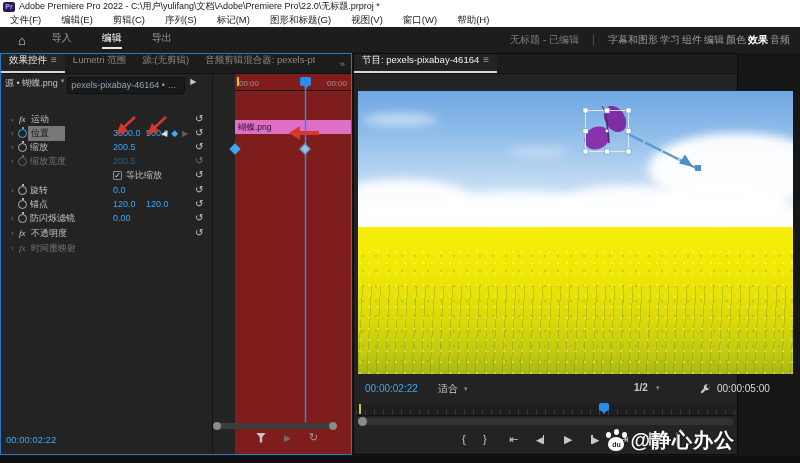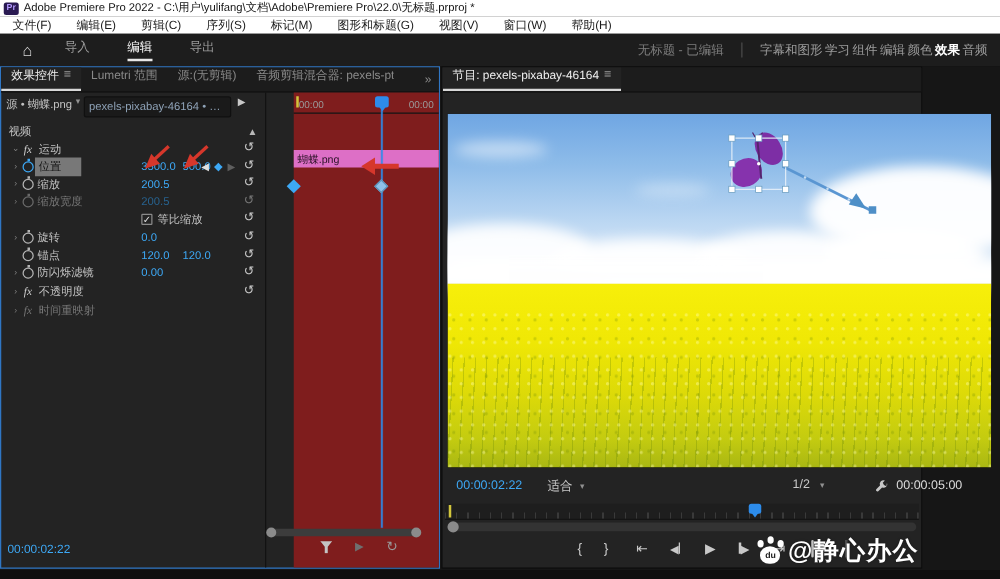--- a/index.html
+++ b/index.html
@@ -106,21 +106,21 @@
     background:repeating-linear-gradient(93deg, transparent 0 4px, rgba(96,130,6,.5) 4px 5px, transparent 5px 9px); }
   .speckle { position:absolute; left:0; right:0; top:15%; bottom:0; opacity:.5;
     background-image:radial-gradient(circle at 2px 3px, rgba(255,255,180,.8) 1px, transparent 1.6px),
                      radial-gradient(circle at 5px 7px, rgba(110,140,10,.55) 1px, transparent 1.6px);
     background-size:9px 11px, 13px 15px; }
   .scene { position:absolute; left:0; top:0; }
 
   .mon-ctl { position:absolute; left:0; right:0; top:325px; height:20px; font-size:10px; color:#c8c8c8; }
   .mon-tc { position:absolute; left:11px; top:4px; color:#3da8f5; }
   .fit-dd { position:absolute; left:84px; top:3px; display:flex; gap:6px; align-items:center; }
-  .zoom-dd { position:absolute; left:280px; top:3px; display:flex; gap:8px; align-items:center; }
+  .zoom-dd { position:absolute; left:280px; top:3px; display:flex; gap:8px; align-items:center;font-weight:bold; }
   .wrench { position:absolute; left:345px; top:4px; }
   .mon-dur { position:absolute; left:363px; top:4px; color:#dcdcdc; }
 
   .mon-ruler { position:absolute; left:2px; right:2px; top:349px; height:13px; background:#1e1e1e;
     border-bottom:1px solid #141414;
     background-image:repeating-linear-gradient(90deg,#3a3a3a 0 1px,transparent 1px 9px); background-position:0 bottom; background-size:100% 5px; background-repeat:repeat-x; }
   .mr-tick { position:absolute; left:3px; top:1px; width:2px; height:10px; background:#d2c63c; }
   .mr-ph { position:absolute; left:243px; top:0px; width:10px; height:8px; background:#2d8ceb; border-radius:2px; }
   .mr-ph::after { content:""; position:absolute; left:2px; top:7px; border:3px solid transparent; border-top:4px solid #2d8ceb; }
   .mon-scroll { position:absolute; left:4px; right:4px; top:364px; height:7px; background:#333333; border-radius:4px; }
@@ -201,24 +201,20 @@
     <div class="lp-body">
       <div class="props-col">
 
         <div class="src-row">
           <span>源 • 蝴蝶.png</span>
           <span class="caret">▾</span>
           <span class="src-clip">pexels-pixabay-46164 • 蝴蝶</span>
           <span class="src-play">▶</span>
         </div>
 
-        <div class="row" style="top:24px">
-          <span style="margin-left:6px">视频</span>
-          <span class="collapse-up">▲</span>
-        </div>
 
         <div class="row" style="top:38px">
           <span class="twirl">⌄</span>
           <span class="fx">fx</span>
           <span>运动</span>
           <span class="reset">↺</span>
         </div>
 
         <div class="row" style="top:52px">
           <span class="twirl">›</span>

